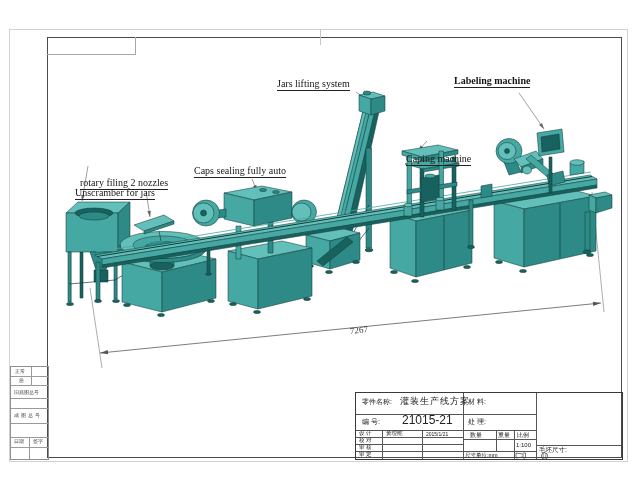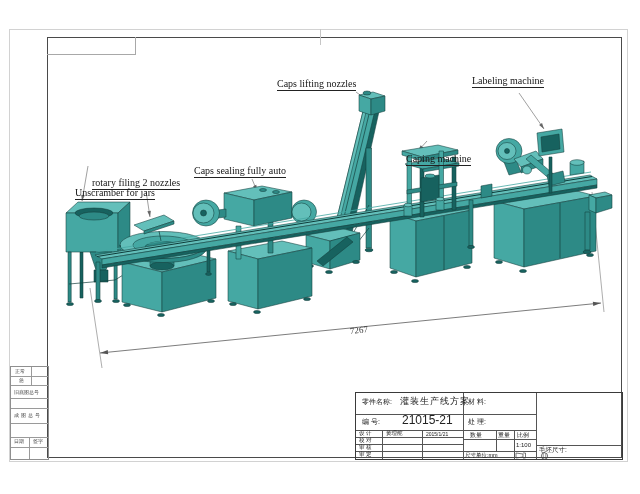--- a/index.html
+++ b/index.html
@@ -226,25 +226,25 @@
       <ellipse class="t1" cx="577" cy="162.5" rx="7" ry="2.8"></ellipse>
       <rect class="t3" x="585" y="212" width="5" height="38"></rect>
       <ellipse class="t4" cx="587" cy="252" rx="4" ry="1.8"></ellipse>
       <polygon class="t1" points="589,195 605,192 612,195 596,198"></polygon>
       <polygon class="t2" points="589,195 596,198 596,213 589,210"></polygon>
       <polygon class="t3" points="596,198 612,195 612,208 596,213"></polygon>
     </g>
   </svg>
 
   <span class="mlabel" style="left:75px;top:152px;margin-top:36px;">Unscramber for jars</span>
-  <span class="mlabel" style="left:92px;top:178px;">rotary filing 2 nozzles</span>
+  <span class="mlabel" style="left:80px;top:178px;">rotary filing 2 nozzles</span>
   <span class="mlabel" style="left:194px;top:166px;">Caps sealing fully auto</span>
-  <span class="mlabel" style="left:277px;top:79px;">Caps lifting nozzles</span>
+  <span class="mlabel" style="left:277px;top:79px;">Jars lifting system</span>
   <span class="mlabel" style="left:406px;top:127px;margin-top:27px;">Caping machine</span>
-  <span class="mlabel" style="left:472px;top:76px;">Labeling machine</span>
+  <span class="mlabel" style="left:454px;top:76px;font-weight:bold;">Labeling machine</span>
   <span id="dim-text" style="left:350px;top:325px;">7267</span>
 
   <div id="title-block">
     <div class="vl" style="left:107px;top:0;height:66px;"></div>
     <div class="vl" style="left:180px;top:0;height:66px;"></div>
     <div class="hl" style="top:21px;left:0;width:180px;"></div>
     <div class="hl" style="top:37px;left:0;width:180px;"></div>
     <div class="hl" style="top:44px;left:0;width:107px;"></div>
     <div class="hl" style="top:51px;left:0;width:107px;"></div>
     <div class="hl" style="top:58px;left:0;width:107px;"></div>

